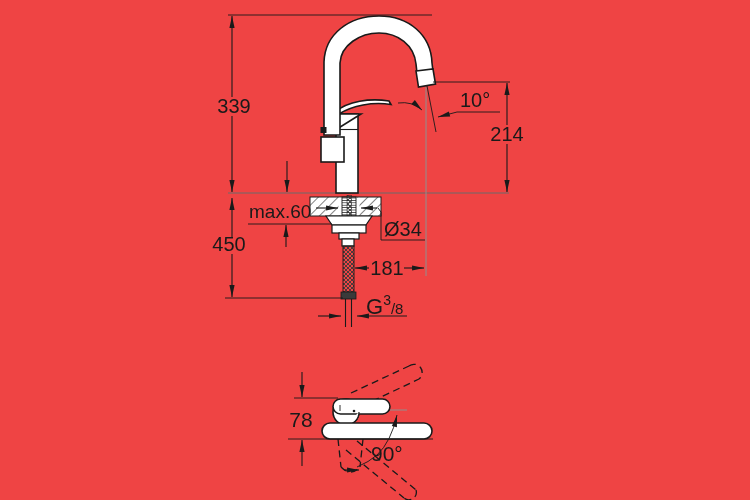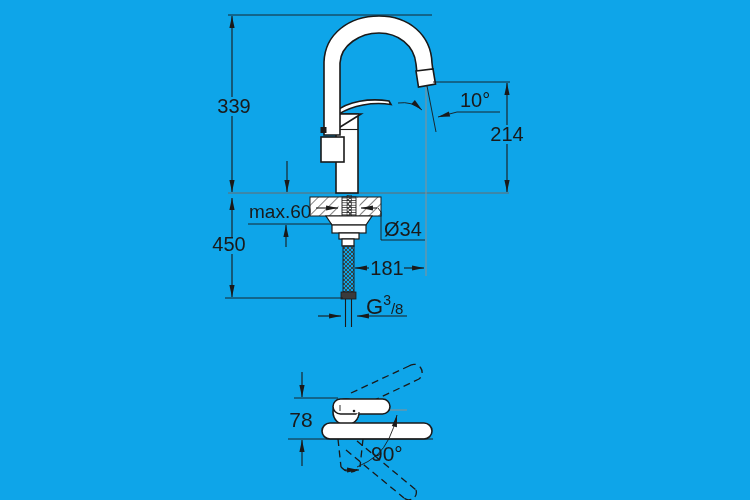--- a/index.html
+++ b/index.html
@@ -1,16 +1,16 @@
 <!DOCTYPE html>
 <html><head>
 <meta charset="utf-8">
 <style>
   html,body { margin:0; padding:0; background:#ffffff; }
-  #stage { position:relative; width:750px; height:500px; background:#0ea5e9; overflow:hidden; }
+  #stage { position:relative; width:750px; height:500px; background:#ef4444; overflow:hidden; }
   svg { display:block; }
   .t { font-family:"Liberation Sans", sans-serif; fill:#1a1a1a; }
   .t19 { font-size:19px; } .t20 { font-size:20px; } .t21 { font-size:21px; } .t22 { font-size:22px; }
   .ln   { stroke:#1a1a1a; stroke-width:1.1; fill:none; }
   .thin { stroke:#1a1a1a; stroke-width:0.9; fill:none; }
   .gray { stroke:#8f8f8f; stroke-width:1; fill:none; }
   .grayd{ stroke:#6a6a6a; stroke-width:1; fill:none; }
   .out  { stroke:#1a1a1a; stroke-width:1.6; fill:#ffffff; }
   .out2 { stroke:#1a1a1a; stroke-width:1.2; fill:#ffffff; }
   .dash { stroke:#1a1a1a; stroke-width:1.3; fill:none; stroke-dasharray:7 4.5; }

